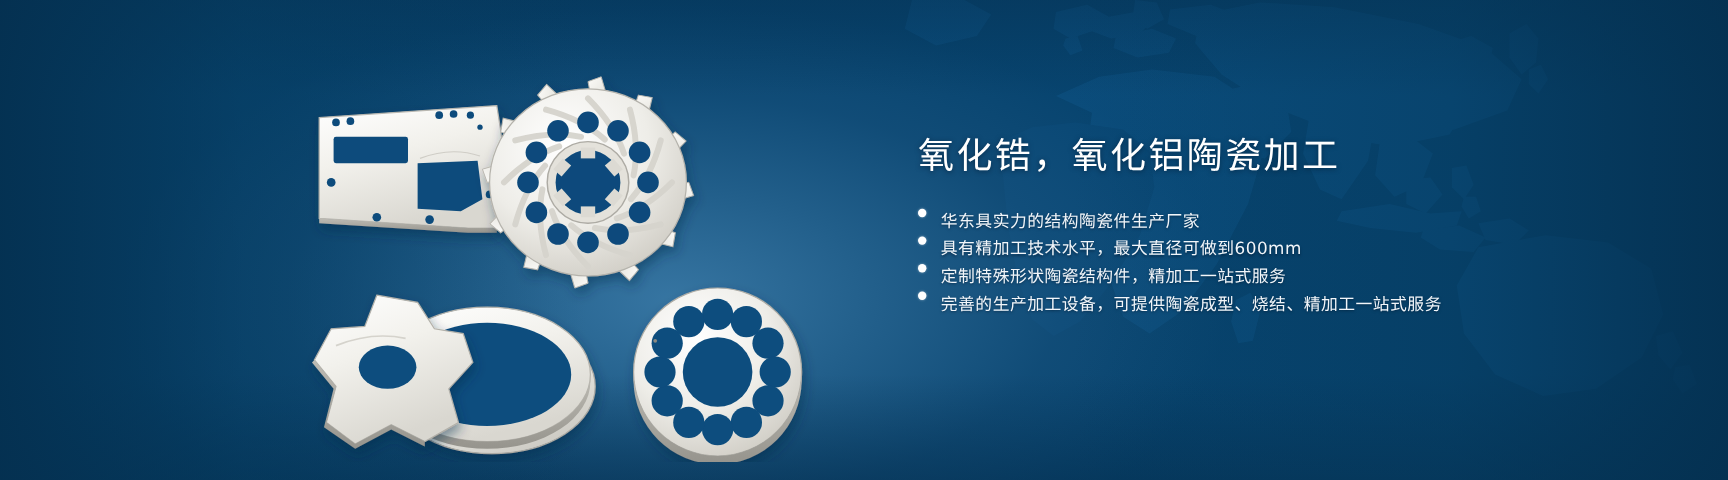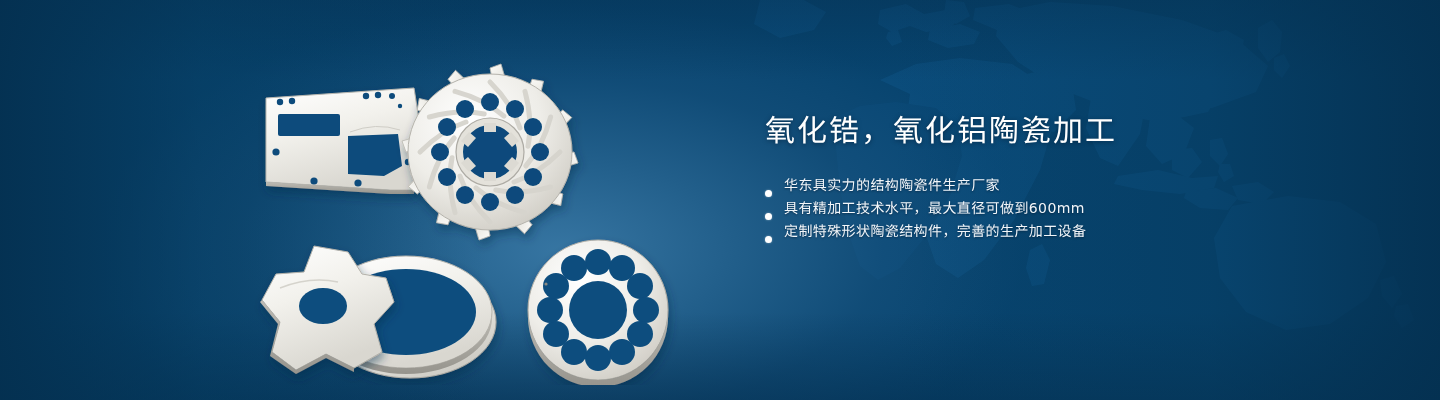--- a/index.html
+++ b/index.html
@@ -58,21 +58,21 @@
     color:#ffffff;
     line-height:1.25;
     text-shadow:0 1px 4px rgba(0,20,40,.55);
     white-space:nowrap;
   }
   .bullets{
     list-style:none;margin:0;padding:0;
     margin-top:24px;
   }
   .bullet{
-    display:flex;align-items:flex-end;
+    display:flex;align-items:flex-start;
     height:23px;
     margin-bottom:0;
   }
   .dot{
     flex:0 0 auto;
     width:7px;height:7px;border-radius:50%;
     background:#ffffff;
     margin-right:12px;
     box-shadow:0 0 2px rgba(255,255,255,.5);
   }
@@ -311,20 +311,24 @@
         <span class="bullet-text">华东具实力的结构陶瓷件生产厂家</span>
       </li>
 
       <li class="bullet">
         <span class="dot"></span>
         <span class="bullet-text">具有精加工技术水平，最大直径可做到600mm</span>
       </li>
 
       <li class="bullet">
         <span class="dot"></span>
-        <span class="bullet-text">定制特殊形状陶瓷结构件，完善的生产加工设备</span>
+        <span class="bullet-text">定制特殊形状陶瓷结构件，精加工一站式服务</span>
       </li>
 
+      <li class="bullet">
+        <span class="dot"></span>
+        <span class="bullet-text">完善的生产加工设备，可提供陶瓷成型、烧结、精加工一站式服务</span>
+      </li>
 
     </ul>
   </div>
 
 </div>
 
 </body></html>

